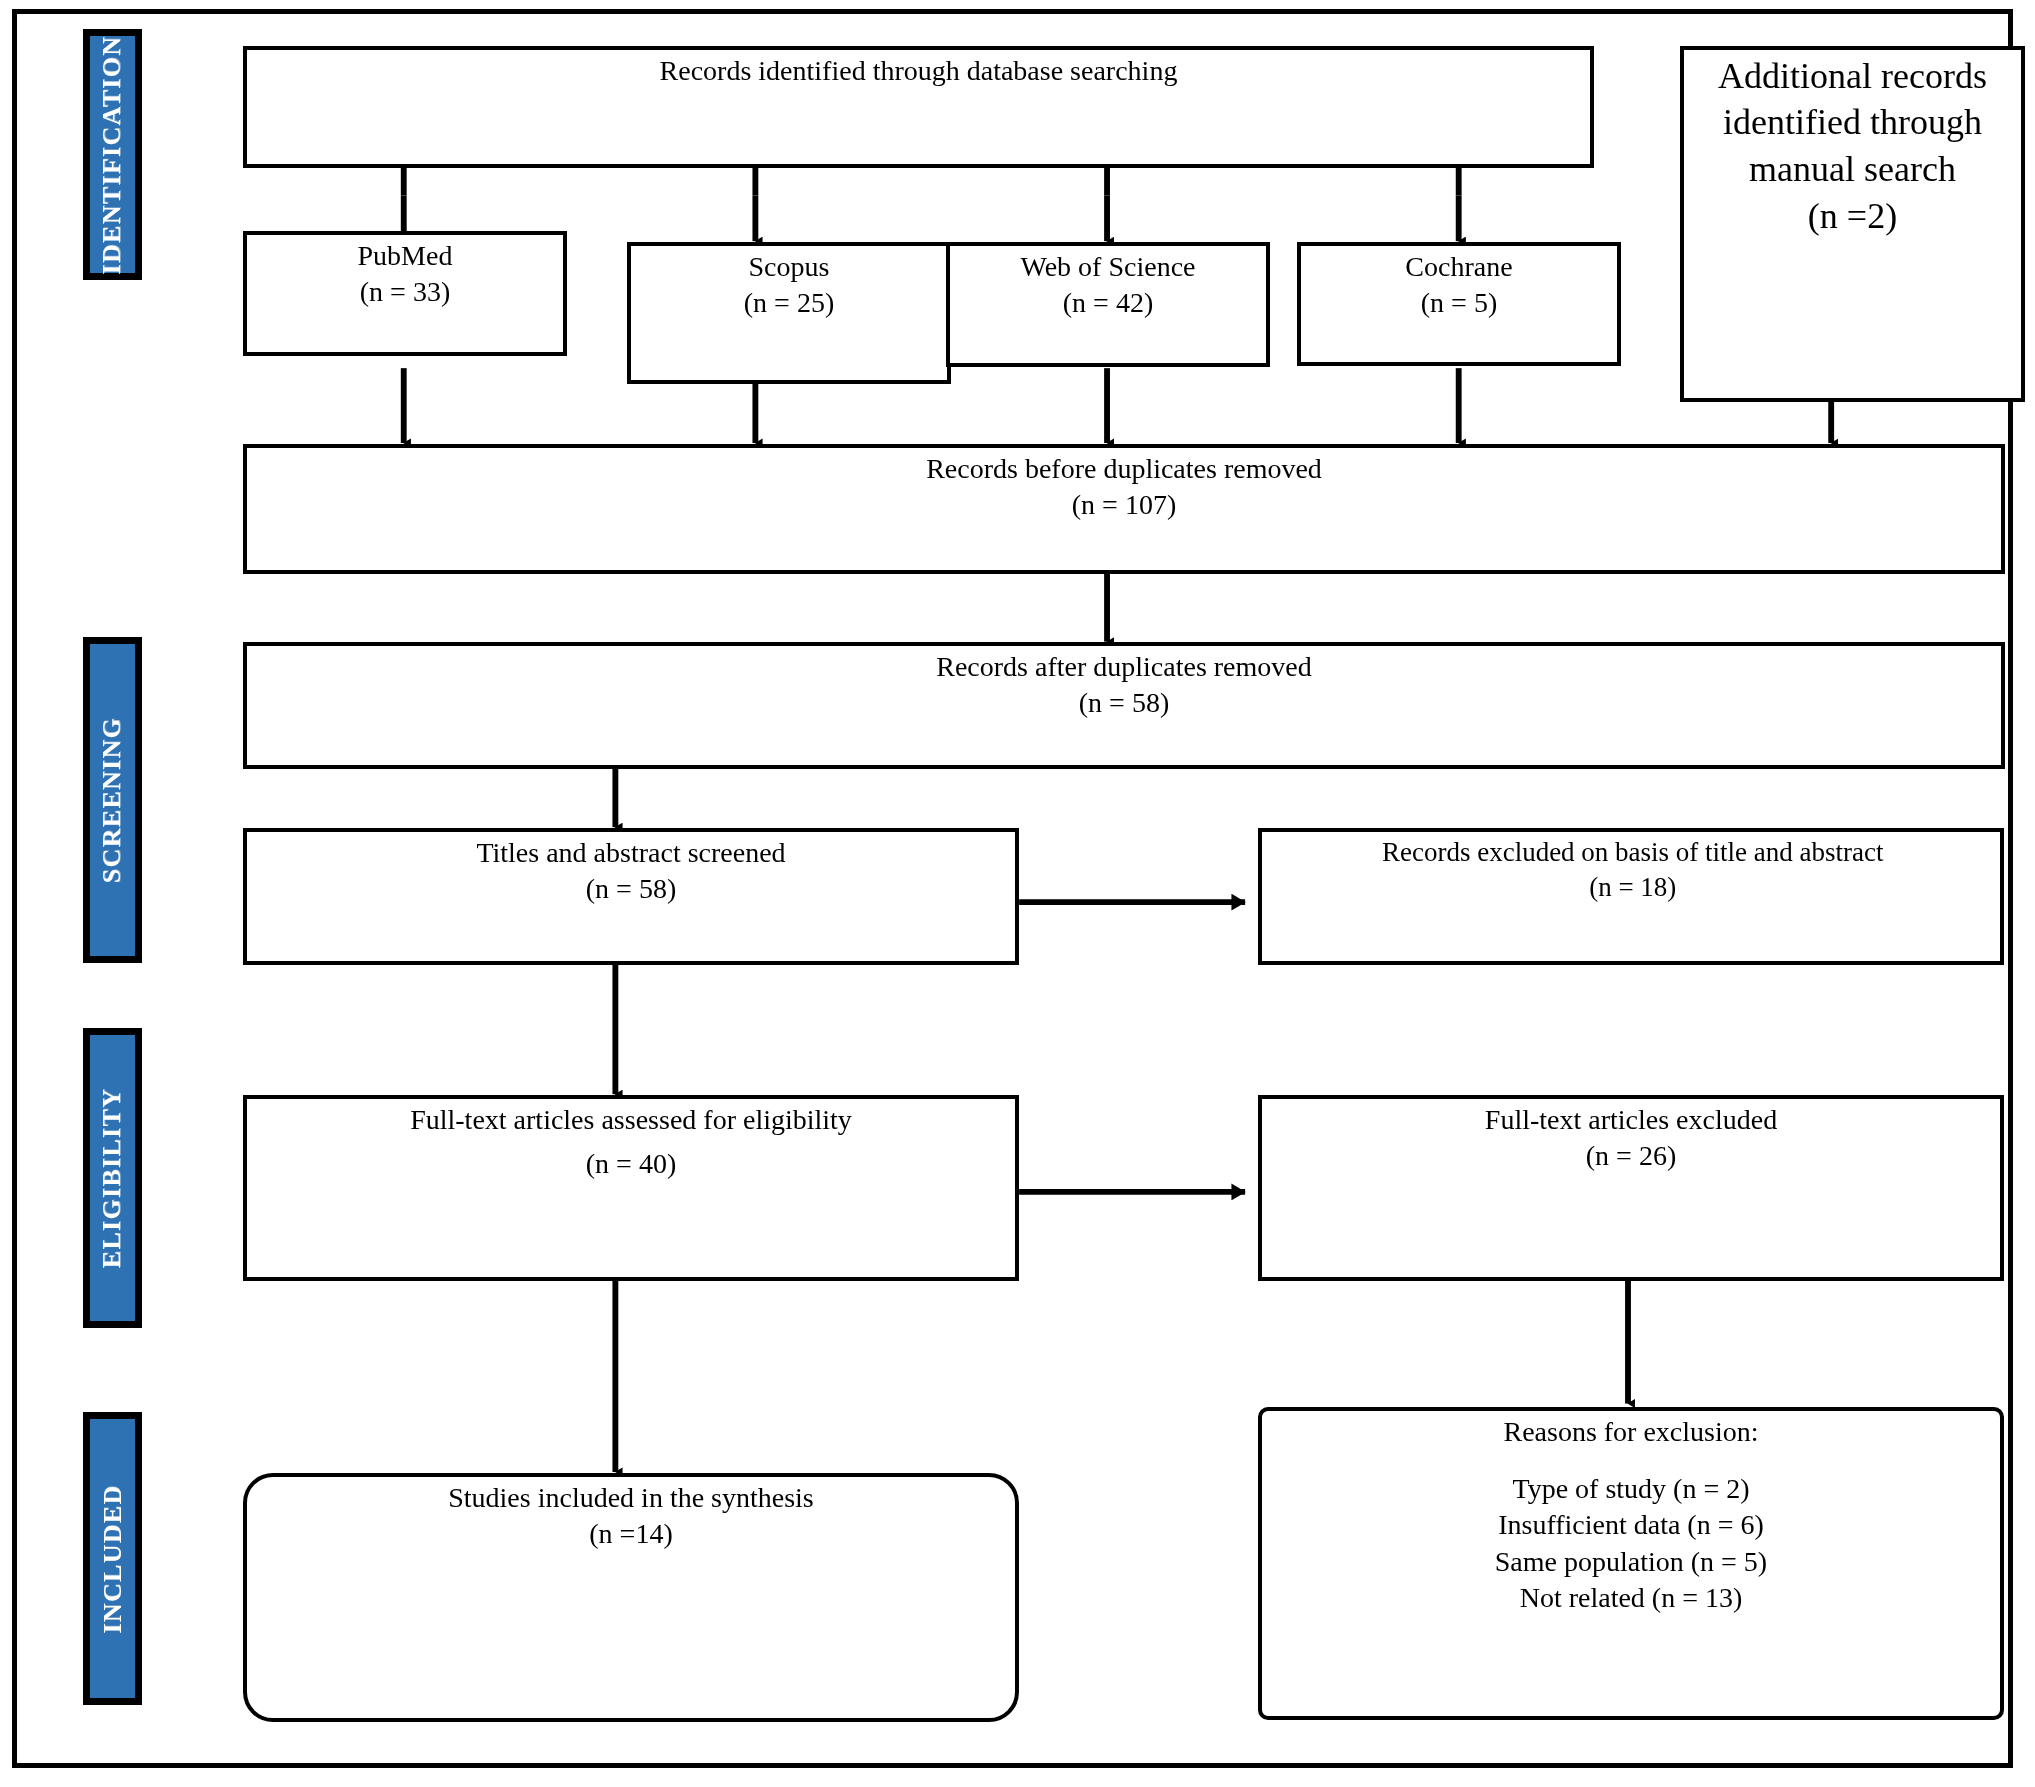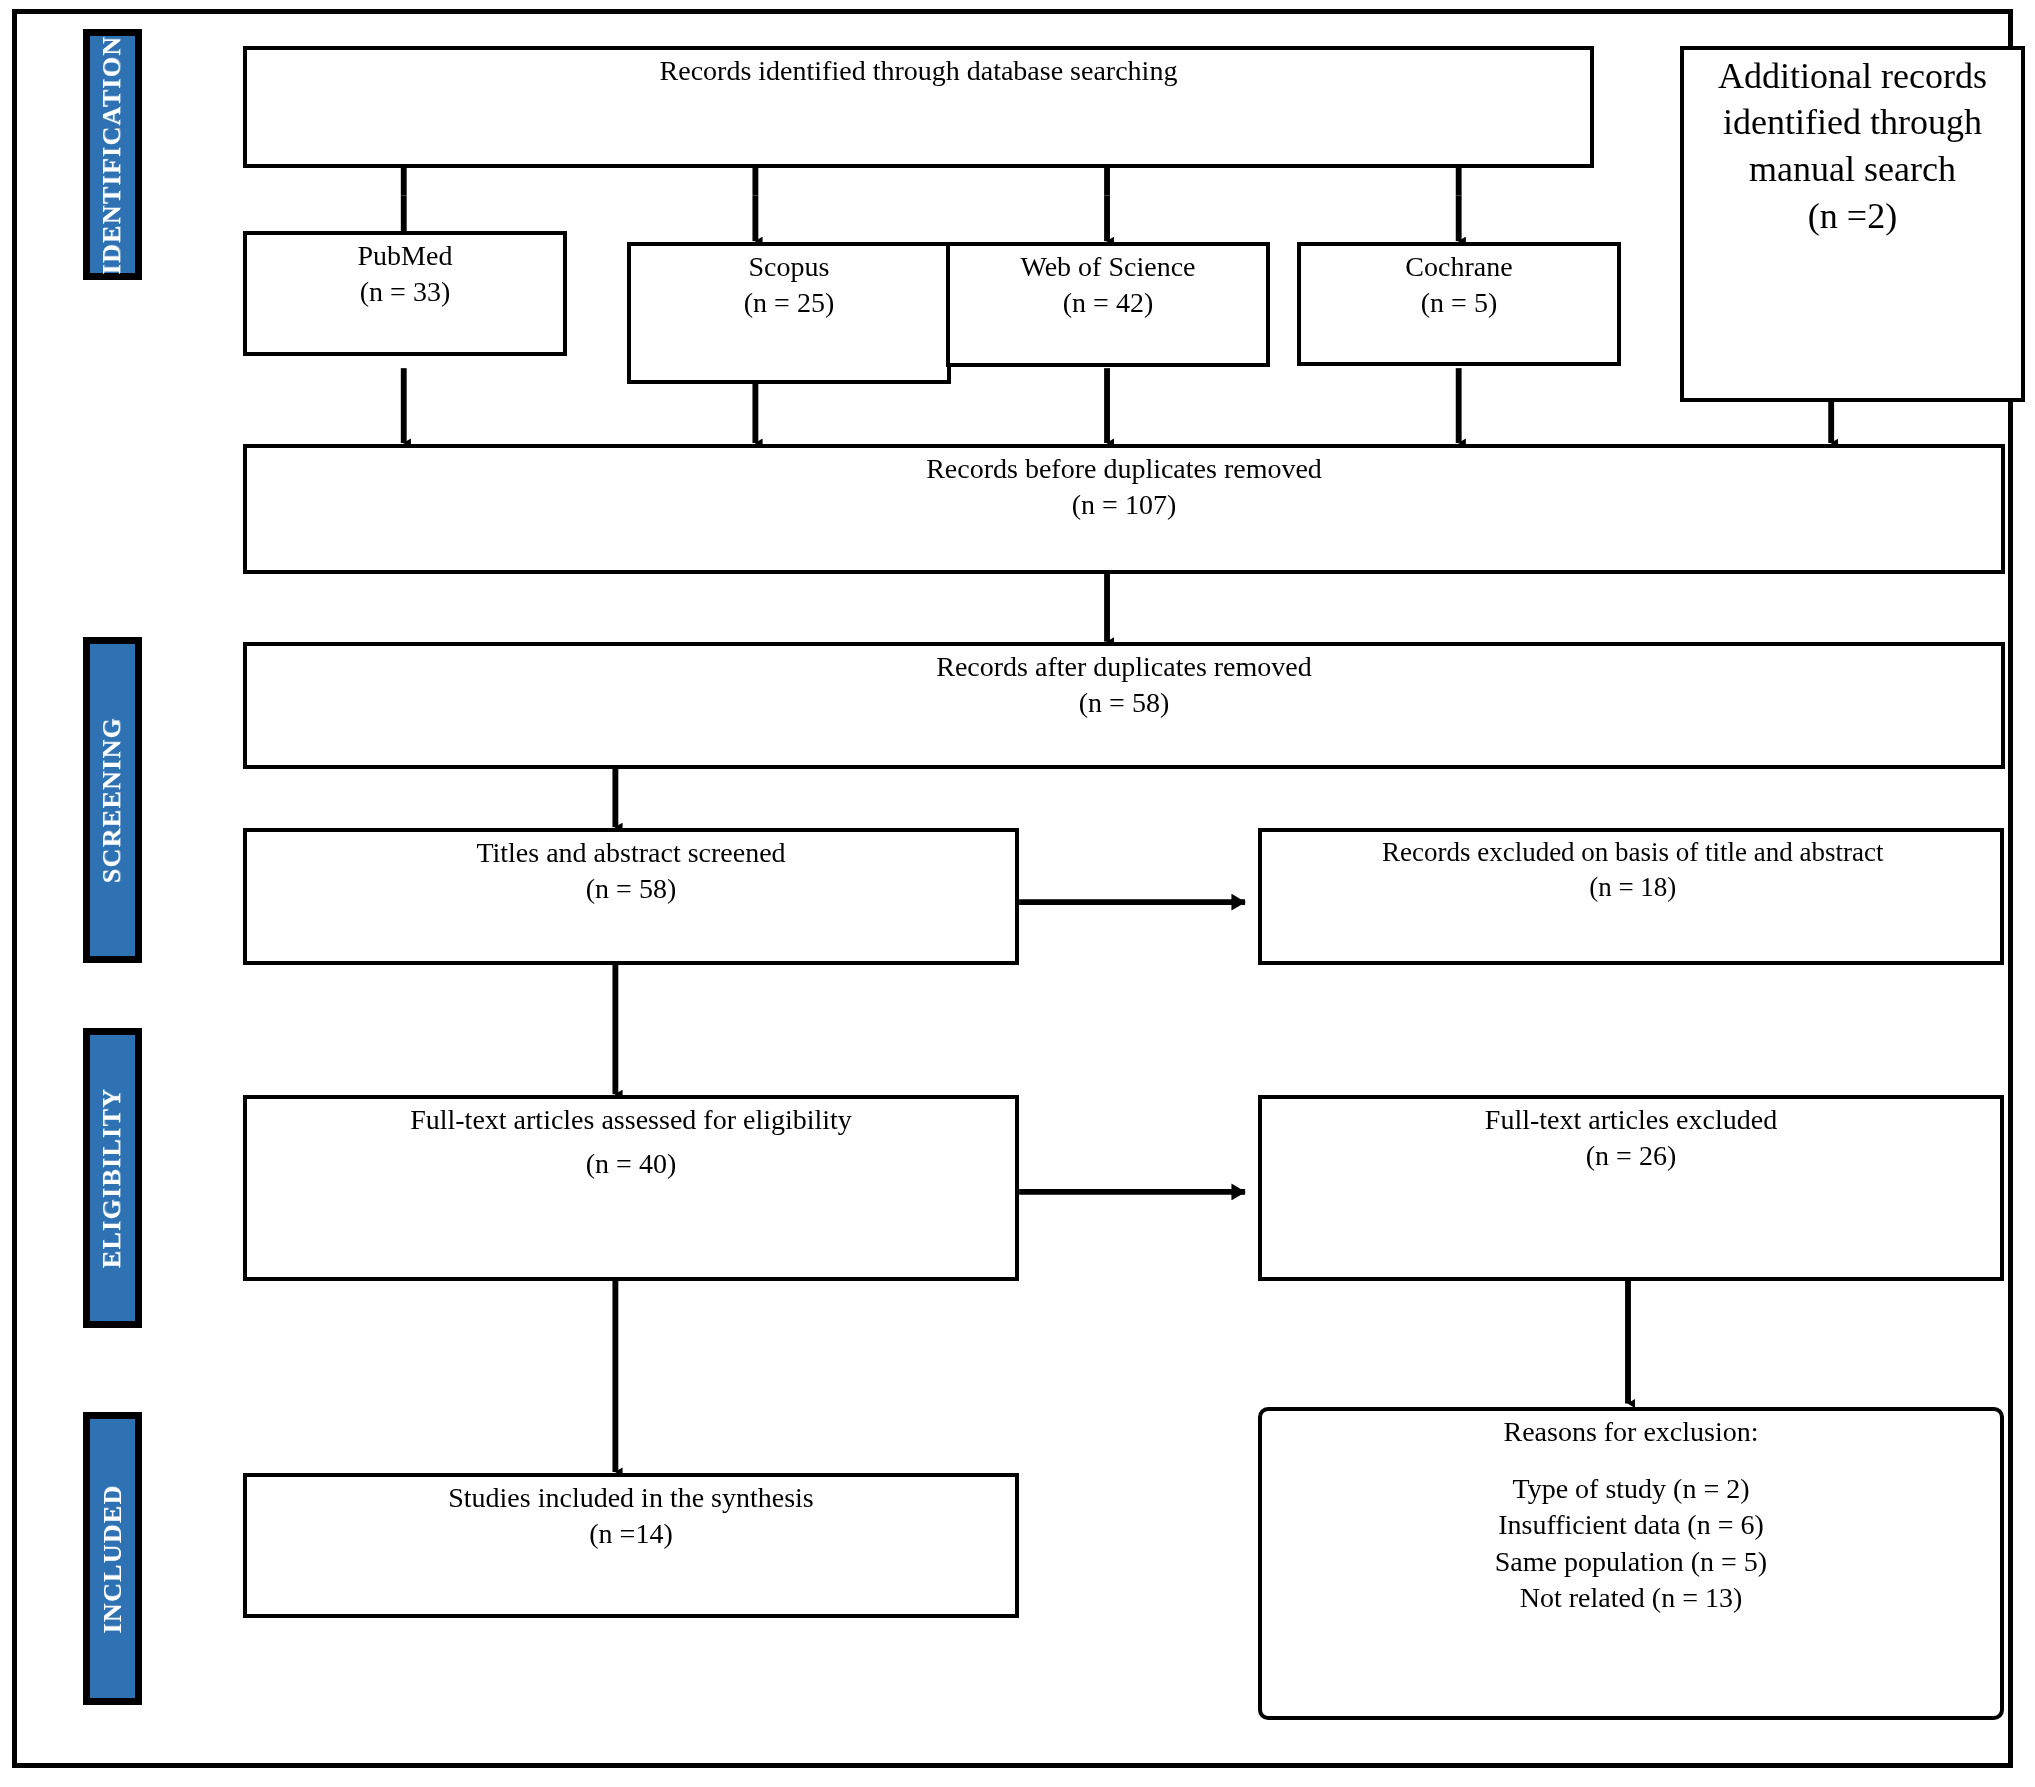--- a/index.html
+++ b/index.html
@@ -207,21 +207,21 @@
   <div class="flow-box" style="left:243px; top:1095px; width:776px; height:186px;gap:8px;">
     <span class="ln">Full-text articles assessed for eligibility</span>
     <span class="ln">(n = 40)</span>
   </div>
 
   <div class="flow-box" style="left:1258px; top:1095px; width:746px; height:186px;">
     <span class="ln">Full-text articles excluded</span>
     <span class="ln">(n = 26)</span>
   </div>
 
-  <div class="flow-box" style="left:243px; top:1473px; width:776px; height:145px;">
+  <div class="flow-box" style="left:243px; top:1473px; width:776px; height:249px;border-radius:30px;">
     <span class="ln">Studies included in the synthesis</span>
     <span class="ln">(n =14)</span>
   </div>
 
   <div class="flow-box" style="left:1258px; top:1407px; width:746px; height:313px;border-radius:10px;">
     <span class="ln">Reasons for exclusion:</span>
     <span class="spacer-line"></span>
     <span class="ln">Type of study (n = 2)</span>
     <span class="ln">Insufficient data (n = 6)</span>
     <span class="ln">Same population (n = 5)</span>

